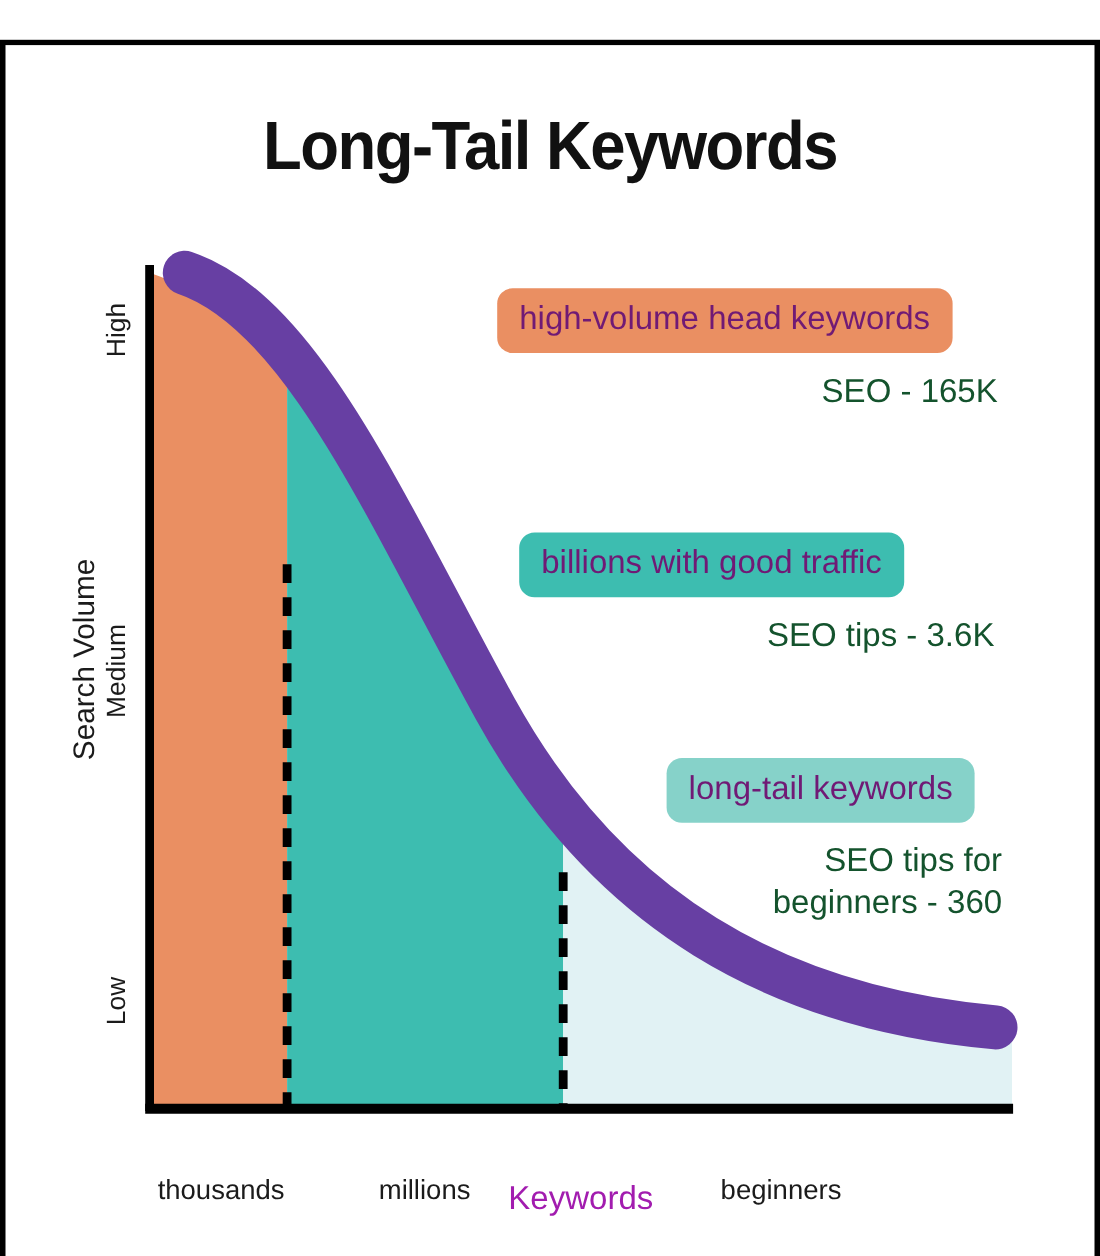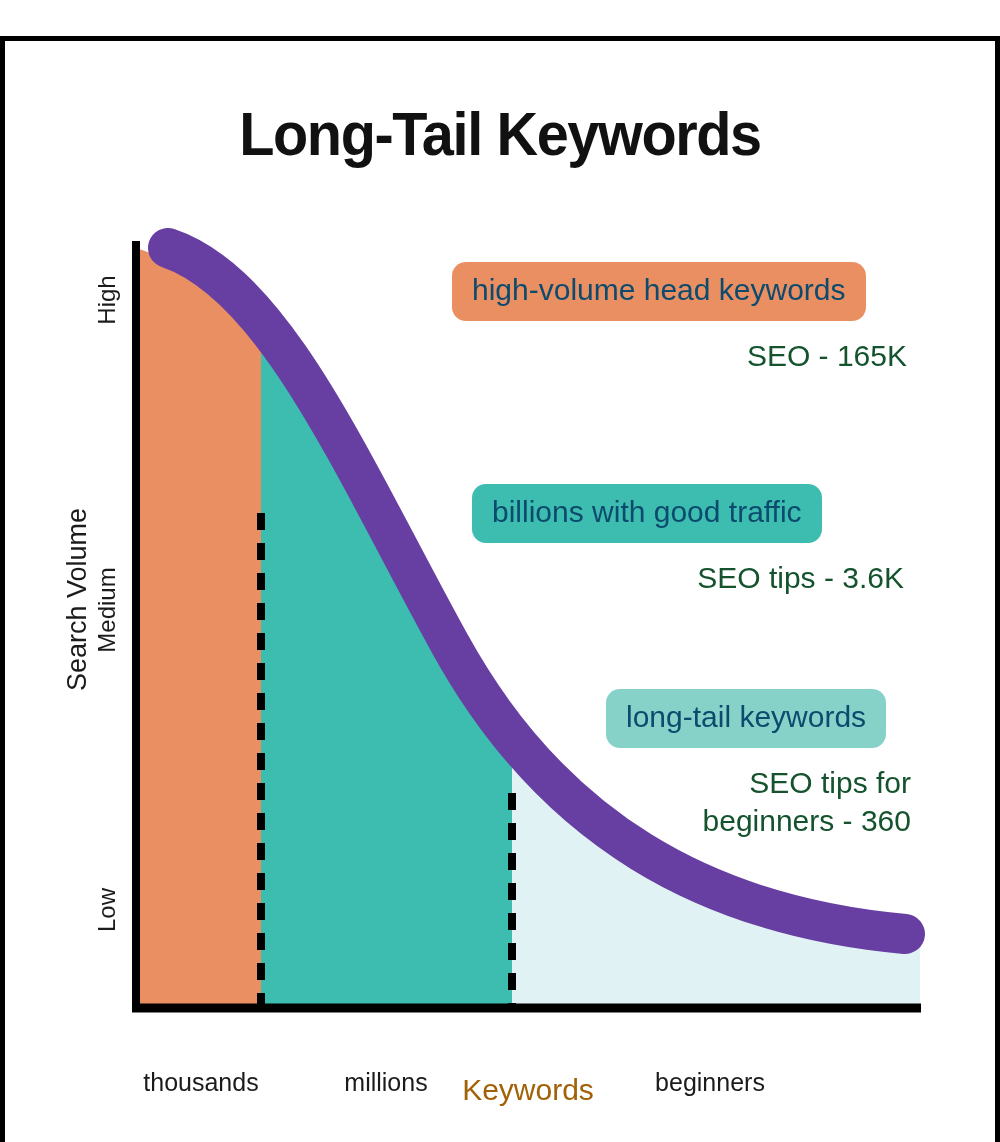--- a/index.html
+++ b/index.html
@@ -97,31 +97,31 @@
   .x-tick-millions  { left: 326px; width: 120px; }
   .x-tick-billions  { left: 650px; width: 120px; }
 
   .x-axis-title {
     position: absolute;
     left: 133px;
     top: 1037px;
     width: 790px;
     text-align: center;
     font-size: 30px;
-    color: #a16207;
+    color: #a21caf;
   }
 
   
   .callout {
     position: absolute;
   }
   .pill {
     display: inline-block;
     border-radius: 14px;
-    color: #0c4a6e;
+    color: #701a75;
     font-size: 30px;
     line-height: 1;
     padding: 13px 20px 16px 20px;
     white-space: nowrap;
   }
   .pill-head { background: #ea8f62; }
   .pill-mid  { background: #3dbdb0; }
   .pill-long { background: #86d2c9; }
 
   .callout-sub {

